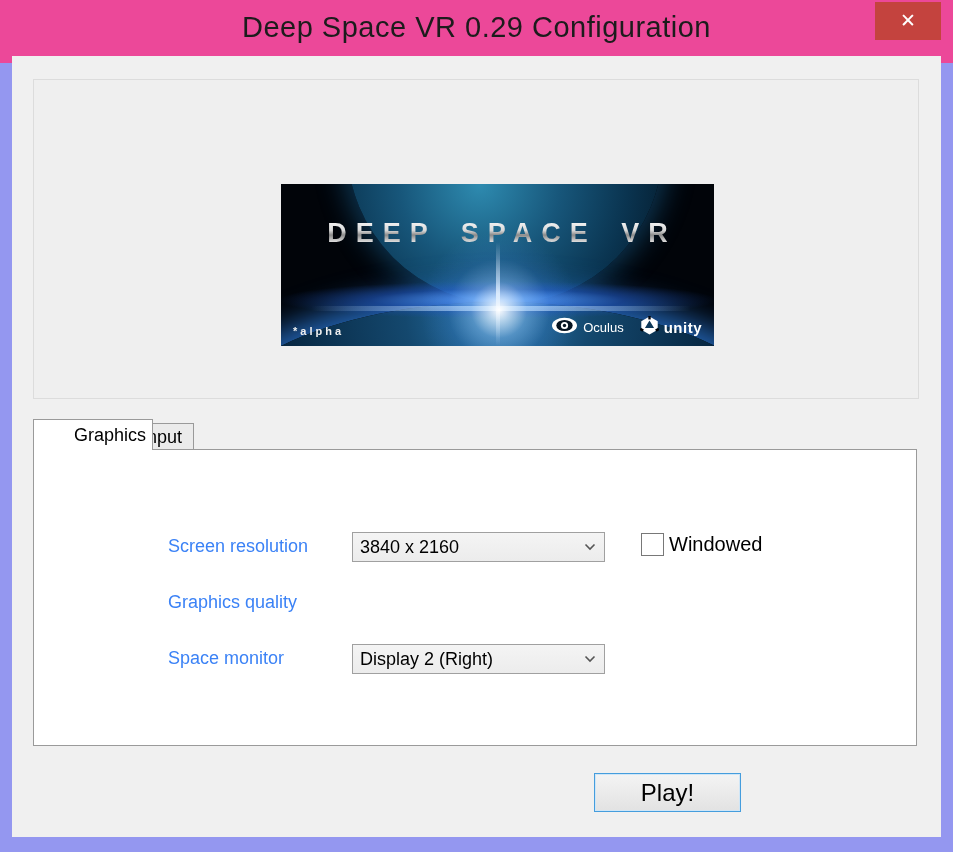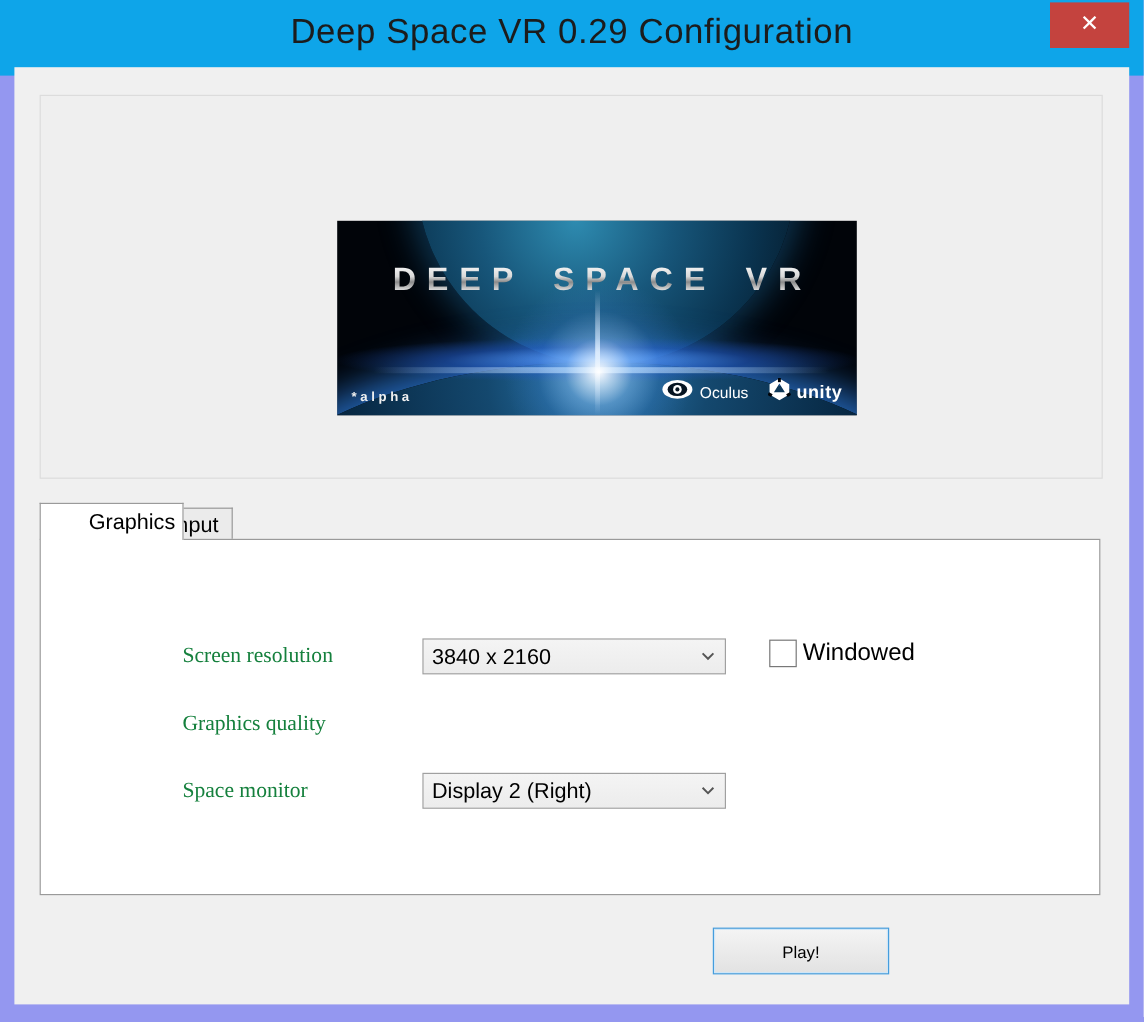--- a/index.html
+++ b/index.html
@@ -7,21 +7,21 @@
   body {
     font-family: "Liberation Sans", "DejaVu Sans", sans-serif;
     background:#9497f0;
     position:relative;
     overflow:hidden;
   }
 
   
   .titlebar {
     position:absolute; left:0; top:0; width:953px; height:63px;
-    background:#0ea5e9;
+    background:#ec4899;
   }
   .titlebar-text {
     position:absolute; left:0; right:0; top:0; height:56px;
     line-height:54px; text-align:center;
     font-size:29px; font-weight:300; color:#1c1c1c;
     letter-spacing:0.5px;
   }
   .close-btn {
     position:absolute; left:875px; top:2px; width:66px; height:38px;
     background:#c4433e; border:none; cursor:pointer;
@@ -115,22 +115,22 @@
     position:absolute; left:21px; top:393px; width:884px; height:297px;
     background:#ffffff; border:1px solid #9a9a9a; z-index:2;
   }
 
   
   .form-row { position:absolute; left:0; width:884px; height:29px; }
   .row-1 { top:82px; }
   .row-2 { top:138px; }
   .row-3 { top:194px; }
   .form-label {
-    position:absolute; left:118px; top:0; height:29px; line-height:29px;
-    font-size:18px; color:#15803d;font-family:Liberation Serif, serif;
+    position:absolute; left:134px; top:0; height:29px; line-height:29px;
+    font-size:18px; color:#3b82f6;
   }
   .combo {
     position:absolute; left:318px; top:0; width:253px; height:30px;
     background:linear-gradient(180deg, #f4f4f4 0%, #ececec 100%);
     border:1px solid #a0a0a0; cursor:pointer;
     display:flex; align-items:center;
   }
   .combo-value {
     flex:1; padding-left:7px; font-size:18px; color:#000;
     white-space:nowrap; overflow:hidden;
@@ -144,21 +144,21 @@
     cursor:pointer;
   }
   .checkbox-label {
     font-size:20px; color:#000; margin-left:5px; cursor:default;
   }
 
   
   .btn {
     position:absolute; top:717px; height:39px;
     background:linear-gradient(180deg, #f4f4f4 0%, #e2e2e2 100%);
-    font-size:14px; color:#000; text-align:center; cursor:pointer;
+    font-size:24px; color:#000; text-align:center; cursor:pointer;
     font-family:"Liberation Sans", sans-serif;
   }
   .btn-play { left:582px; width:147px; border:1px solid #459ddd; box-shadow:inset 0 0 0 1px #cfe6f7; }
   .btn-quit { left:758px; width:147px; border:1px solid #a9a9a9; }
 </style>
 </head>
 <body>
 
 <div class="titlebar">
   <div class="titlebar-text">Deep Space VR 0.29 Configuration</div>

